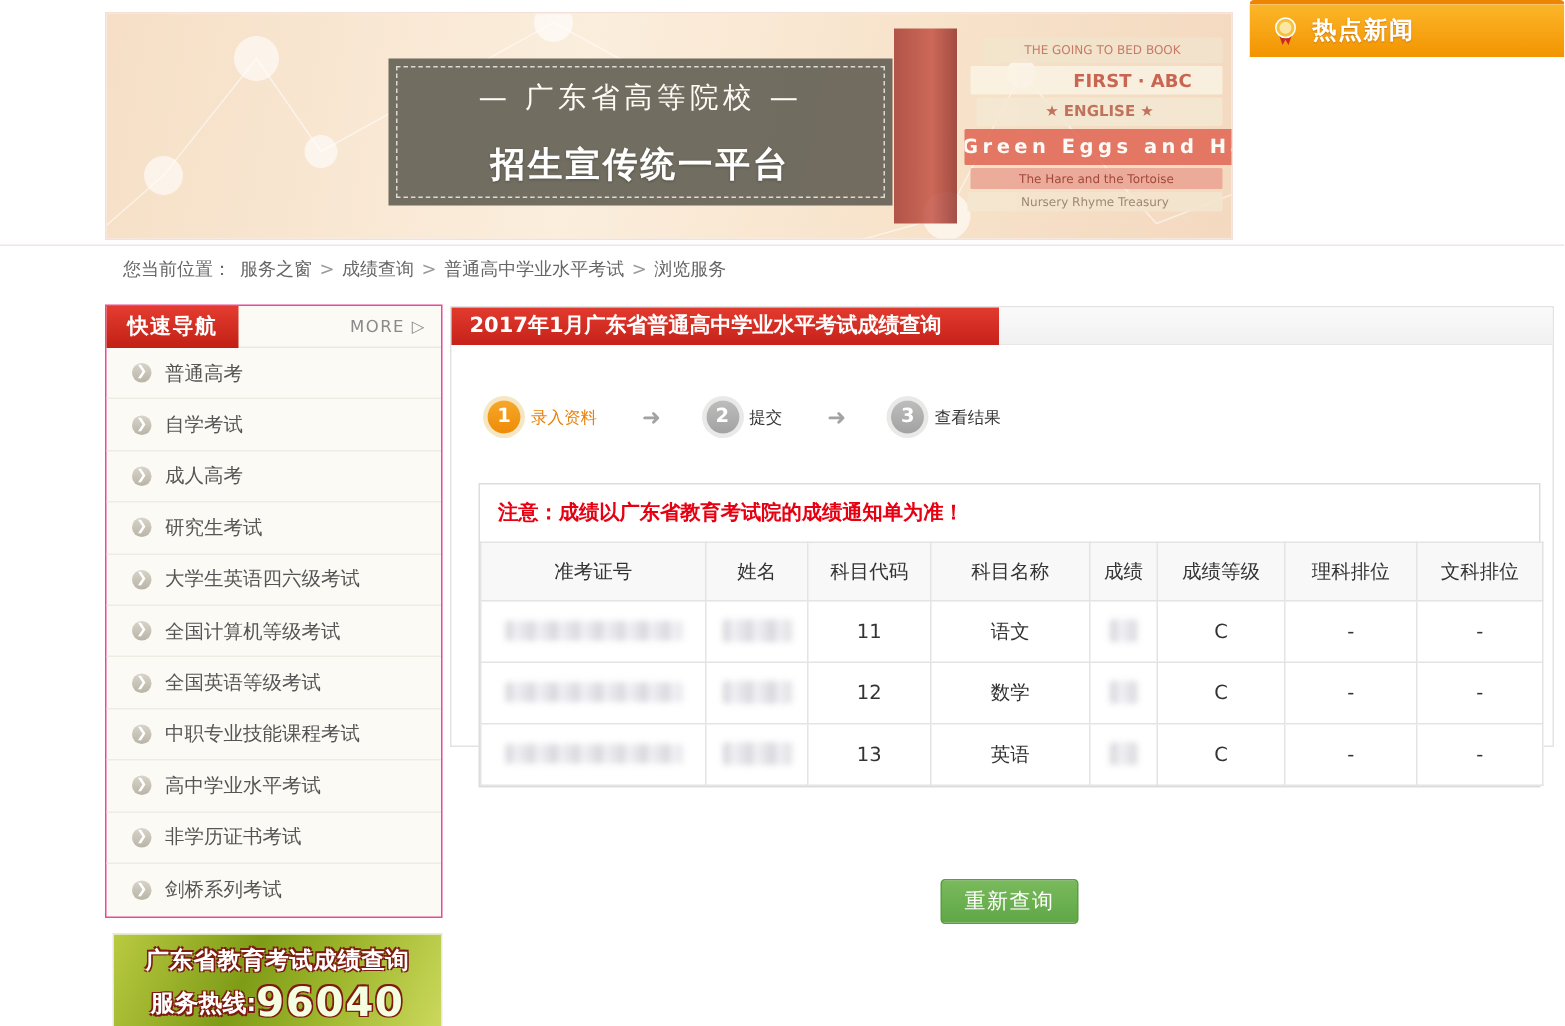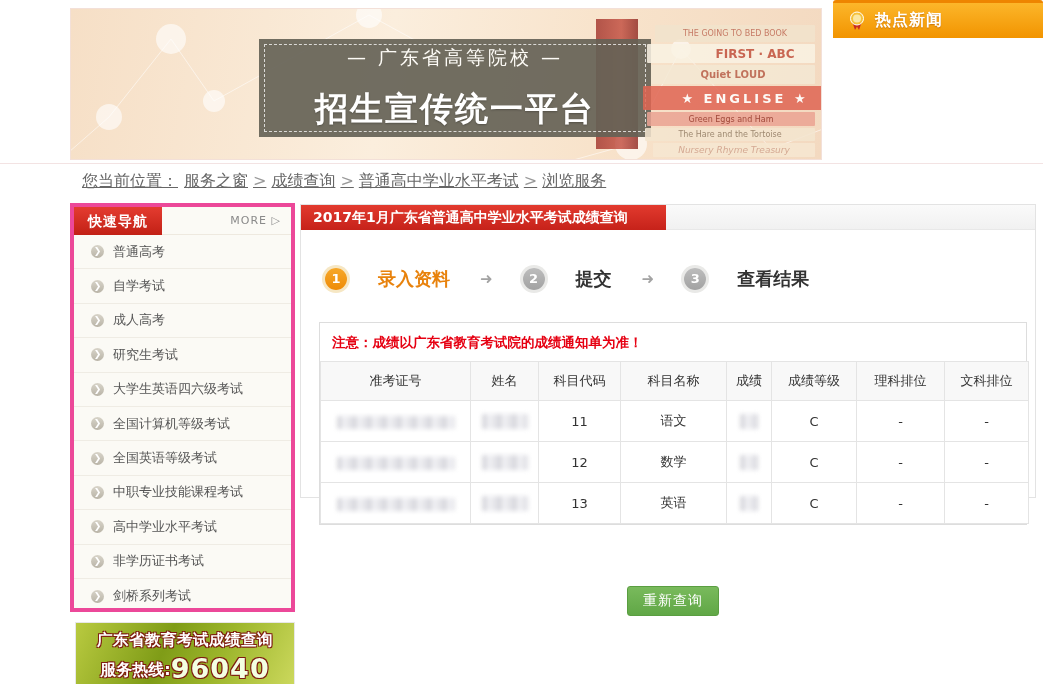--- a/index.html
+++ b/index.html
@@ -10,30 +10,30 @@
     color:#333; font-size:13px;
   }
   
   .banner {
     position:absolute; left:70px; top:8px; width:752px; height:152px;
     background: linear-gradient(100deg,#f6dfc6 0%,#fbeedd 42%,#f8e3cb 70%,#f3d9c0 100%);
     border:1px solid #f3e0d8; overflow:hidden;
   }
   .net-svg { position:absolute; left:0; top:0; }
   .banner-box {
-    position:absolute; left:188px; top:30px; width:392px; height:98px;
+    position:absolute; left:188px; top:30px; width:336px; height:98px;
     background: rgba(101,98,86,0.92); z-index:2;
     display:flex; flex-direction:column; align-items:center; justify-content:center;
   }
   .banner-box::after {
     content:""; position:absolute; left:5px; top:5px; right:5px; bottom:5px;
     border:1px dashed rgba(255,255,255,0.75);
   }
   .banner-line1 { color:#fdfbf6; font-size:19px; letter-spacing:3px; }
-  .banner-line2 { color:#ffffff; font-size:33px; font-weight:bold; letter-spacing:2px; margin-top:16px; text-shadow:0 1px 2px rgba(0,0,0,.25); }
+  .banner-line2 { color:#ffffff; font-size:23px; font-weight:bold; letter-spacing:2px; margin-top:16px; text-shadow:0 1px 2px rgba(0,0,0,.25); }
   .red-spine { position:absolute; left:525px; top:10px; width:42px; height:130px; z-index:1;
     background: linear-gradient(90deg,#a03028,#c14a3c 60%,#8d261f); opacity:.8; }
   .books { position:absolute; left:570px; top:14px; width:178px; height:134px; z-index:3; }
   .book { position:absolute; display:flex; align-items:center; justify-content:center;
     font-size:8px; overflow:hidden; white-space:nowrap; opacity:.85; border-radius:1px; }
   .book:nth-of-type(1){ left:14px; top:2px;  width:160px; height:17px; background:#f2e4cd; color:#bf6a55; }
   .book:nth-of-type(2){ left:6px;  top:21px; width:168px; height:19px; background:#faf3e4; color:#c2523f; font-size:12px; font-weight:bold;padding-left:48px; }
   .book:nth-of-type(3){ left:10px; top:42px; width:164px; height:19px; background:#f4e9d4; color:#b8604a; font-size:10px; font-weight:bold;}
   .book:nth-of-type(4){ left:2px;  top:63px; width:204px; height:24px; background:#e06553; color:#fff; font-size:13px; font-weight:bold; letter-spacing:3px; }
   .book:nth-of-type(5){ left:6px;  top:89px; width:168px; height:14px; background:#eba393; color:#922f22; }
@@ -41,26 +41,26 @@
   .book:nth-of-type(7){ left:12px; top:120px;width:162px; height:14px; background:#f7e8d2; color:#cfa08a; font-style:italic; font-size:9px; }
   
   .hotnews {
     position:absolute; left:833px; top:0; width:210px; height:38px;
     background: linear-gradient(#fcb62a,#f29400); border-top:3px solid #ee8500;
     border-radius:3px 3px 0 0; display:flex; align-items:center; padding-left:14px;
   }
   .hotnews-title { color:#fff; font-size:16px; font-weight:bold; letter-spacing:1px; text-shadow:0 1px 1px rgba(170,85,0,.55); margin-left:8px; }
   
   .top-divider { position:absolute; left:0; top:163px; width:1043px; height:1px; background:#f3e3e3; }
-  .breadcrumb { position:absolute; left:82px; top:171px; font-size:16px; color:#666;text-decoration:underline; }
+  .breadcrumb { position:absolute; left:82px; top:171px; font-size:12px; color:#666; }
   .breadcrumb a { color:#666; text-decoration:none; margin:0 4px; cursor:pointer; }
   .breadcrumb .sep { color:#999; margin:0 1px; }
   
   .sidebar { position:absolute; left:70px; top:203px; width:225px; height:409px;
-    background:#fbfaf5; border:4px solid #ec4899; }
+    background:#fbfaf5; border:1px solid #ec4899; }
   .sb-head { height:28px; display:flex; align-items:center; justify-content:space-between; border-bottom:1px solid #eee9df; }
   .sb-tab { width:88px; height:28px; line-height:28px; text-align:center; color:#fff;
     font-size:14px; font-weight:bold; background:linear-gradient(#e43c30,#c22015); letter-spacing:1px; }
   .sb-more { font-size:11px; color:#8a8a8a; padding-right:10px; letter-spacing:1px; cursor:pointer; }
   .sb-list { }
   .sb-item { height:34.4px; display:flex; align-items:center; padding-left:17px;
     border-bottom:1px solid #efece4; cursor:pointer; }
   .sb-item:last-of-type { border-bottom:none; }
   .sb-ico { width:13px; height:13px; border-radius:50%; background:linear-gradient(#d8d4c9,#b9b4a7);
     color:#fff; font-size:9px; line-height:13px; text-align:center; margin-right:9px; flex:none; }
@@ -80,21 +80,21 @@
   .main-head { height:25px; background:linear-gradient(#fafafa,#f1f1f1); border-bottom:1px solid #e8e8e8; }
   .main-title { display:inline-block; height:25px; line-height:25px; padding:0 12px; min-width:365px;
     background:linear-gradient(#e23a2e,#c6221a); color:#fff; font-size:14px; font-weight:bold; }
   
   .steps { position:absolute; left:24px; top:62px; display:flex; align-items:center; }
   .step { display:flex; align-items:center; }
   .step-circle { width:22px; height:22px; border-radius:50%; color:#fff; font-size:13px; font-weight:bold;
     line-height:22px; text-align:center; margin-right:7px; }
   .step.active .step-circle { background:linear-gradient(#f6a82a,#ee8b07); box-shadow:0 0 0 3px #f6e7c4; }
   .step.inactive .step-circle { background:linear-gradient(#bdbdbd,#a2a2a2); box-shadow:0 0 0 3px #e9e9e7; }
-  .step-label { font-size:18px; font-weight:bold;margin-left:24px; }
+  .step-label { font-size:11px; font-weight:normal; }
   .step.active .step-label { color:#e8820c; }
   .step.inactive .step-label { color:#333; }
   .step-arrow { color:#a3a3a3; font-size:15px; margin:0 30px; }
   
   .result-box { position:absolute; left:18px; top:117px; width:708px; border:1px solid #ddd; background:#fff; }
   .notice { height:38px; line-height:38px; padding-left:12px; color:#e60012; font-weight:bold; font-size:13.5px; }
   table { width:100%; border-collapse:collapse; table-layout:fixed; }
   th, td { border:1px solid #e4e4e4; text-align:center; font-size:13px; color:#333; font-weight:normal; }
   thead th { height:39px; background:#f8f8f8; }
   tbody td { height:41px; background:#fff; }
@@ -130,21 +130,20 @@
   </svg>
   <div class="red-spine"></div>
   <div class="banner-box">
     <div class="banner-line1">— 广东省高等院校 —</div>
     <div class="banner-line2">招生宣传统一平台</div>
   </div>
   <div class="books">
 
   <div class="book">THE GOING TO BED BOOK</div>
       <div class="book">FIRST · ABC</div>
-      <div class="book">Quiet LOUD</div>
       <div class="book">★ ENGLISE ★</div>
       <div class="book">Green Eggs and Ham</div>
       <div class="book">The Hare and the Tortoise</div>
       <div class="book">Nursery Rhyme Treasury</div>
     </div>
 </div>
 
 <div class="hotnews">
   <svg width="20" height="20" viewBox="0 0 20 20">
     <path d="M5 10 L8 19 L10 15.5 L12 19 L15 10 Z" fill="#c92b20"></path>

